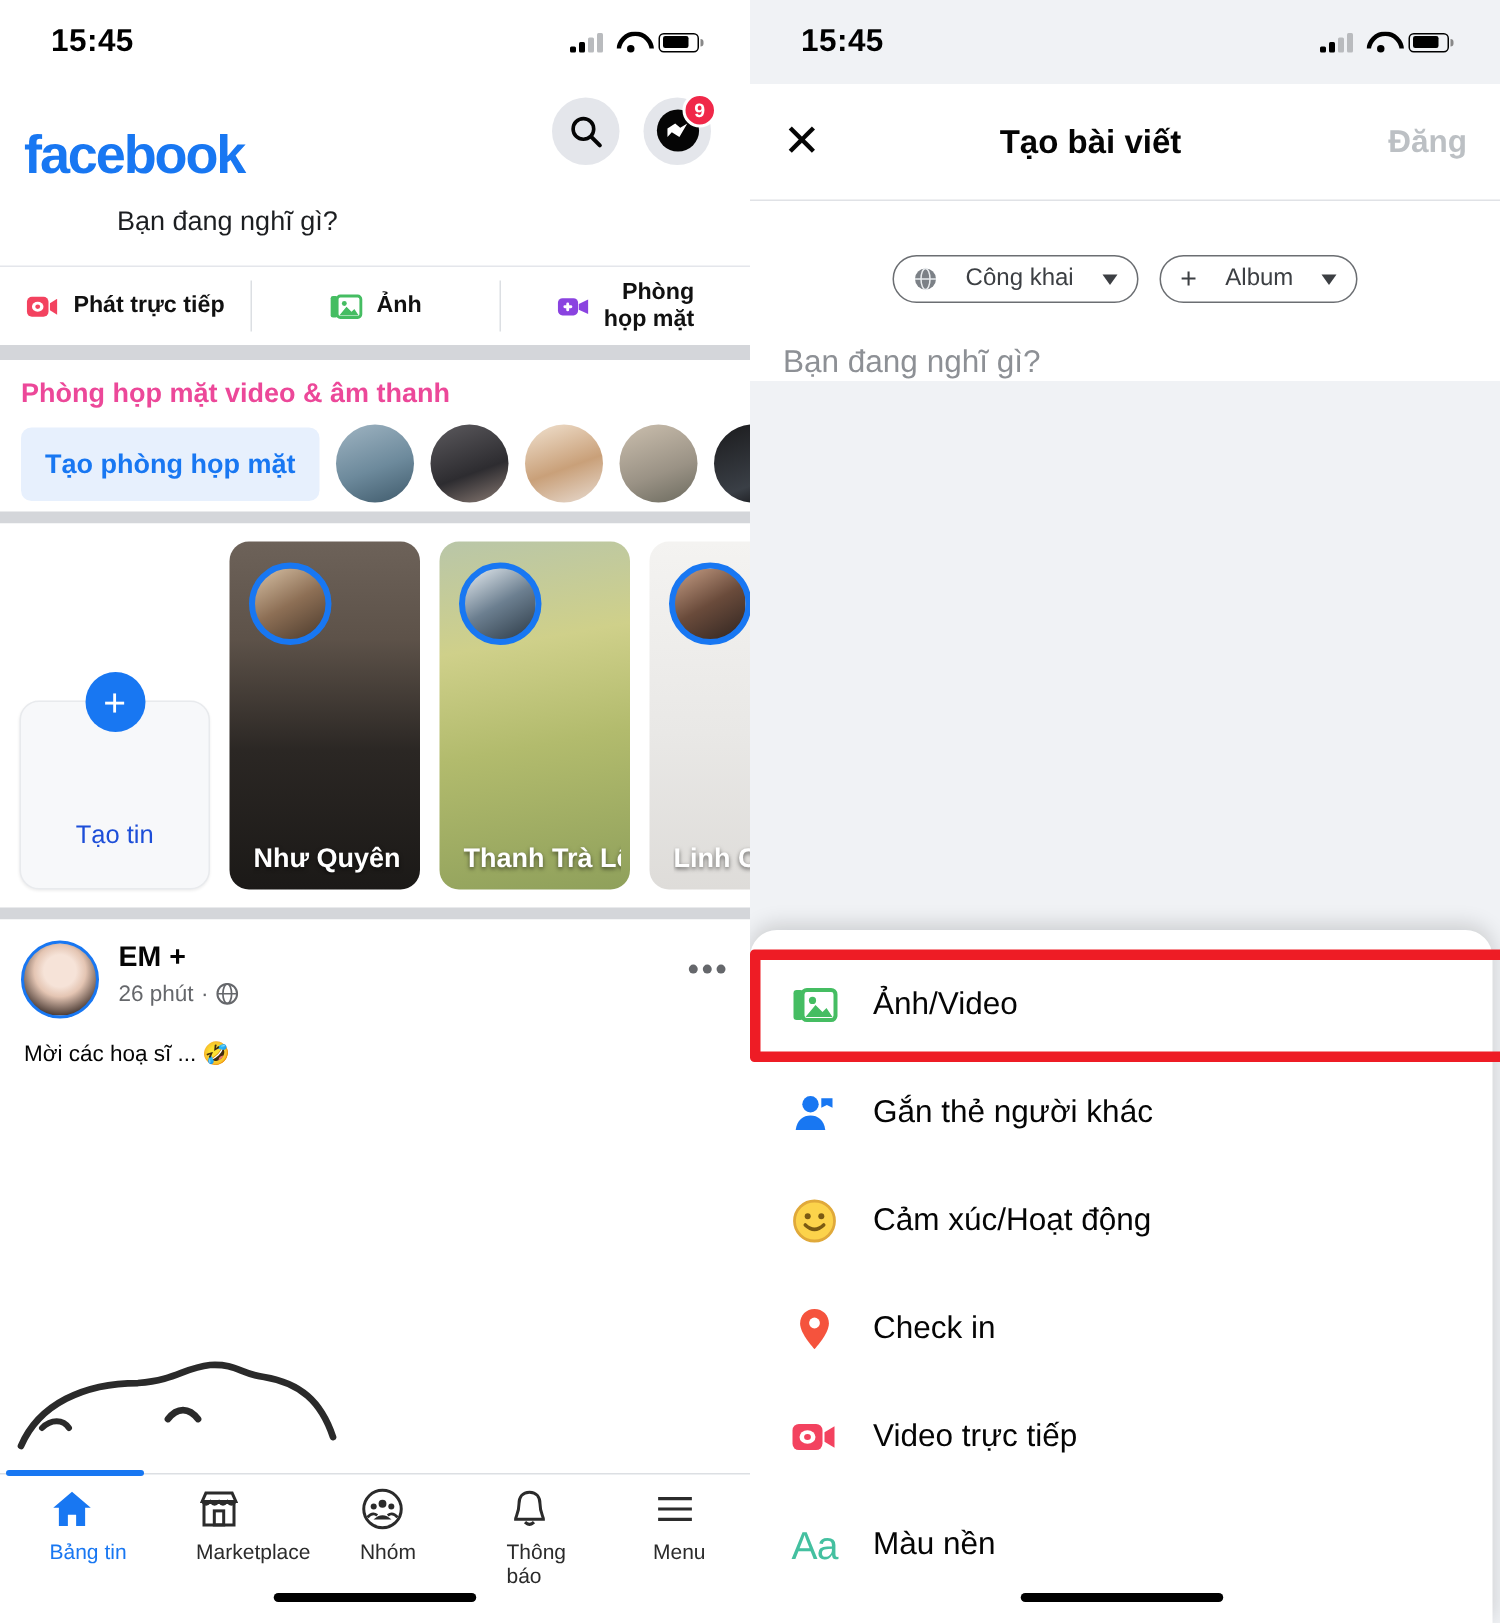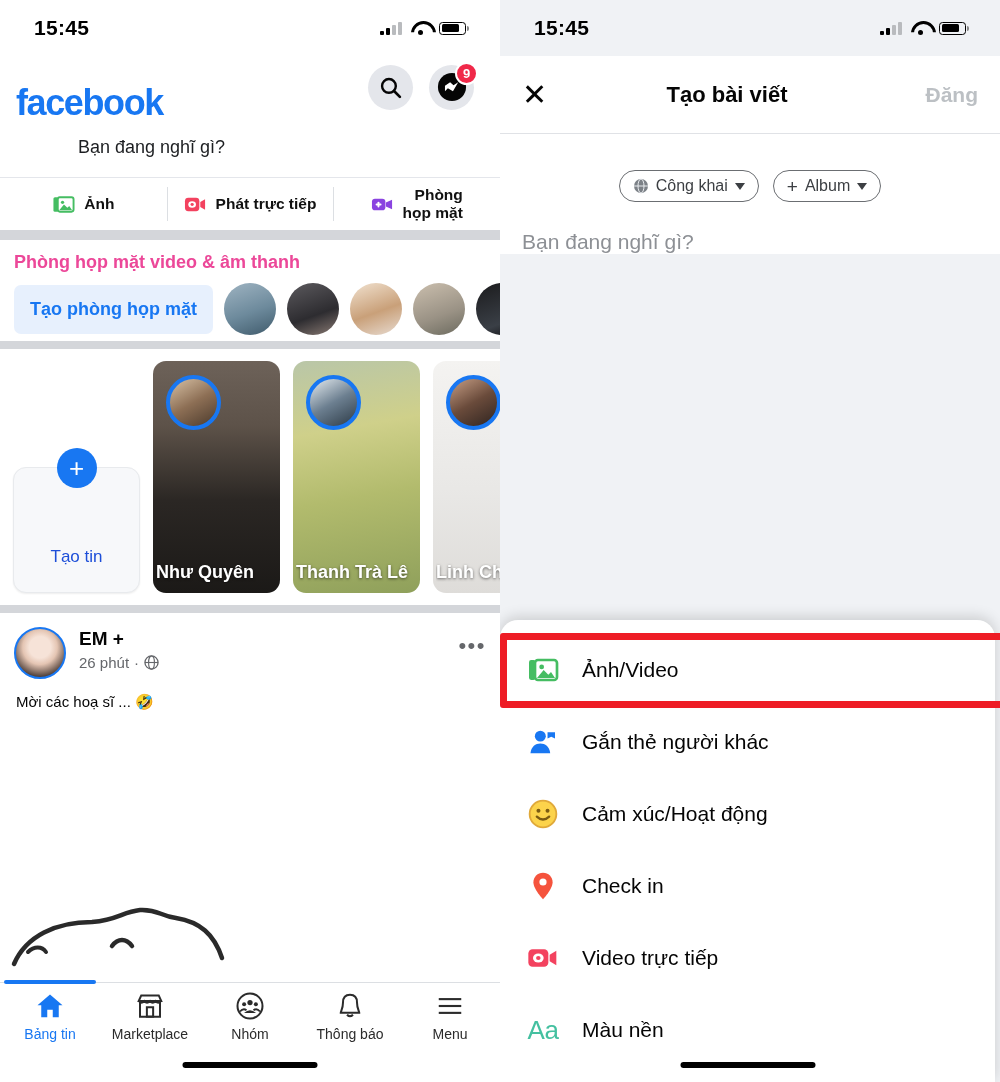--- a/index.html
+++ b/index.html
@@ -87,21 +87,21 @@
   .stories { display:flex; gap:13px; padding: 12px 0 12px 13px; background:#fff; align-items:flex-end; }
   .story {
     width:127px;height:232px;border-radius:13px;flex:none;position:relative;overflow:hidden;
     background:#3a3a3a;
   }
   .story .ring {
     position:absolute;left:13px;top:14px;width:55px;height:55px;border-radius:50%;
     border:4px solid #1877f2;overflow:hidden;background:#888;
   }
   .story .sname {
-    position:absolute;left:3px;right:6px;bottom:10px;color:#fff;font-size:18px;font-weight:700;
+    position:absolute;left:16px;right:6px;bottom:10px;color:#fff;font-size:18px;font-weight:700;
     text-shadow:0 1px 3px rgba(0,0,0,.55); white-space:nowrap; overflow:hidden;
   }
   .create-story {
     width:127px;height:126px;border-radius:13px;flex:none;position:relative;background:#f7f8fa;
     border:1px solid #e8eaed; display:flex; align-items:center; justify-content:center;
     box-shadow:0 1px 2px rgba(0,0,0,.07);
   }
   .create-story .plus {
     position:absolute;top:-20px;left:50%;transform:translateX(-50%);
     width:40px;height:40px;border-radius:50%;background:#1877f2;
@@ -118,40 +118,40 @@
   .post-dots { margin-left:auto; color:#65676b; font-size:22px; letter-spacing:1.5px; line-height:1; padding-top:8px;}
   .post-text { font-size:15px;color:#050505;padding: 14px 2px 0 2px; }
 
   .sketch { position:absolute; left:0; right:0; bottom:112px; height:80px; }
 
   
   .bottomnav {
     position:absolute;left:0;right:0;bottom:0;height:100px;background:#fff;
     border-top:1px solid #dcdfe3; display:flex; align-items:flex-start; padding-top:8px;
   }
-  .navitem { flex:1; display:flex; flex-direction:column; align-items:center; gap:5px; }
+  .navitem { flex:1; display:flex; flex-direction:column; gap:5px;padding-left:33px; }
   .navitem .nlabel { font-size:14px; color:#2b2b2b; }
   .navitem.active .nlabel { color:#1877f2; }
   .nav-indicator { position:absolute; left:4px; top:-3px; width:92px; height:4px; background:#1877f2; border-radius:2px; }
   .home-bar { position:absolute;bottom:14px;left:50%;transform:translateX(-50%);
               width:135px;height:6px;background:#000;border-radius:3px; }
 
   
   .cp-header {
     height:78px;background:#fff;display:flex;align-items:center;
     padding: 0 22px 0 22px; border-bottom:1px solid #e0e2e6;
   }
   .cp-title { flex:1; text-align:center; font-size:22px; font-weight:700; color:#050505; }
   .cp-x { font-size:30px; color:#050505; line-height:1; width:42px; font-weight:300;}
   .cp-post { width:88px; text-align:right; font-size:21px; color:#bcc0c4; font-weight:600; }
 
   .cp-chips { display:flex; justify-content:center; gap:14px; padding: 36px 0 0 0; background:#fff; }
   .chip {
     border:1.6px solid #6b6e72; border-radius:20px; height:32px; padding:0 13px;
-    display:flex; align-items:center; gap:7px; font-size:16px; color:#3c3f43; background:#fff;
+    display:flex; align-items:center; gap:19px; font-size:16px; color:#3c3f43; background:#fff;
   }
   .caret { width:0;height:0;border-left:5.5px solid transparent;border-right:5.5px solid transparent;
            border-top:7px solid #3c3f43; }
   .cp-body { background:#fff; padding: 28px 22px 0 22px; flex:1; }
   .cp-placeholder { font-size:21px; color:#8d9095; }
 
   .sheet {
     position:absolute; left:0; right:5px; bottom:0; top:620px;
     background:#fff; border-radius:18px 18px 0 0;
     box-shadow: 0 -3px 14px rgba(0,0,0,.16);
@@ -210,35 +210,35 @@
       </div>
     </div>
 
     <div class="composer-row">
       <span>Bạn đang nghĩ gì?</span>
     </div>
 
     <div class="tabs">
       <div class="tab">
         <svg width="23" height="23" viewBox="0 0 24 24">
+          <rect x="1" y="5" width="15" height="14" rx="3.5" fill="#f3425f"></rect>
+          <ellipse cx="8.5" cy="12" rx="4" ry="3.4" fill="#fff"></ellipse>
+          <ellipse cx="8.5" cy="12" rx="1.7" ry="1.5" fill="#f3425f"></ellipse>
+          <path d="M17 9.5 L22 6.5 L22 17.5 L17 14.5 Z" fill="#f3425f"></path>
+        </svg>
+        <span>Phát trực tiếp</span>
+      </div>
+      <div class="tab">
+        <svg width="23" height="23" viewBox="0 0 24 24">
           <rect x="1.5" y="4.5" width="5" height="15" rx="1.6" fill="#45bd62"></rect>
           <rect x="6" y="4.5" width="16.5" height="15" rx="2.2" fill="#fff" stroke="#45bd62" stroke-width="2"></rect>
           <circle cx="11" cy="9.7" r="1.7" fill="#45bd62"></circle>
           <path d="M7.5 18 L12.5 12 L16 15.5 L18 13.5 L21 18 Z" fill="#45bd62"></path>
         </svg>
         <span>Ảnh</span>
-      </div>
-      <div class="tab">
-        <svg width="23" height="23" viewBox="0 0 24 24">
-          <rect x="1" y="5" width="15" height="14" rx="3.5" fill="#f3425f"></rect>
-          <ellipse cx="8.5" cy="12" rx="4" ry="3.4" fill="#fff"></ellipse>
-          <ellipse cx="8.5" cy="12" rx="1.7" ry="1.5" fill="#f3425f"></ellipse>
-          <path d="M17 9.5 L22 6.5 L22 17.5 L17 14.5 Z" fill="#f3425f"></path>
-        </svg>
-        <span>Phát trực tiếp</span>
       </div>
       <div class="tab">
         <svg width="23" height="23" viewBox="0 0 24 24">
           <rect x="1" y="6" width="14" height="12" rx="3.2" fill="#8a43e0"></rect>
           <path d="M15.5 10 L22 7 L22 17 L15.5 14 Z" fill="#8a43e0"></path>
           <rect x="6.8" y="11" width="2" height="6.2" fill="#fff" rx="1" transform="translate(0,-2)"></rect>
           <rect x="4.8" y="11" width="6.2" height="2" fill="#fff" rx="1"></rect>
         </svg>
         <div class="tab-label-2">
           <div>Phòng</div>

